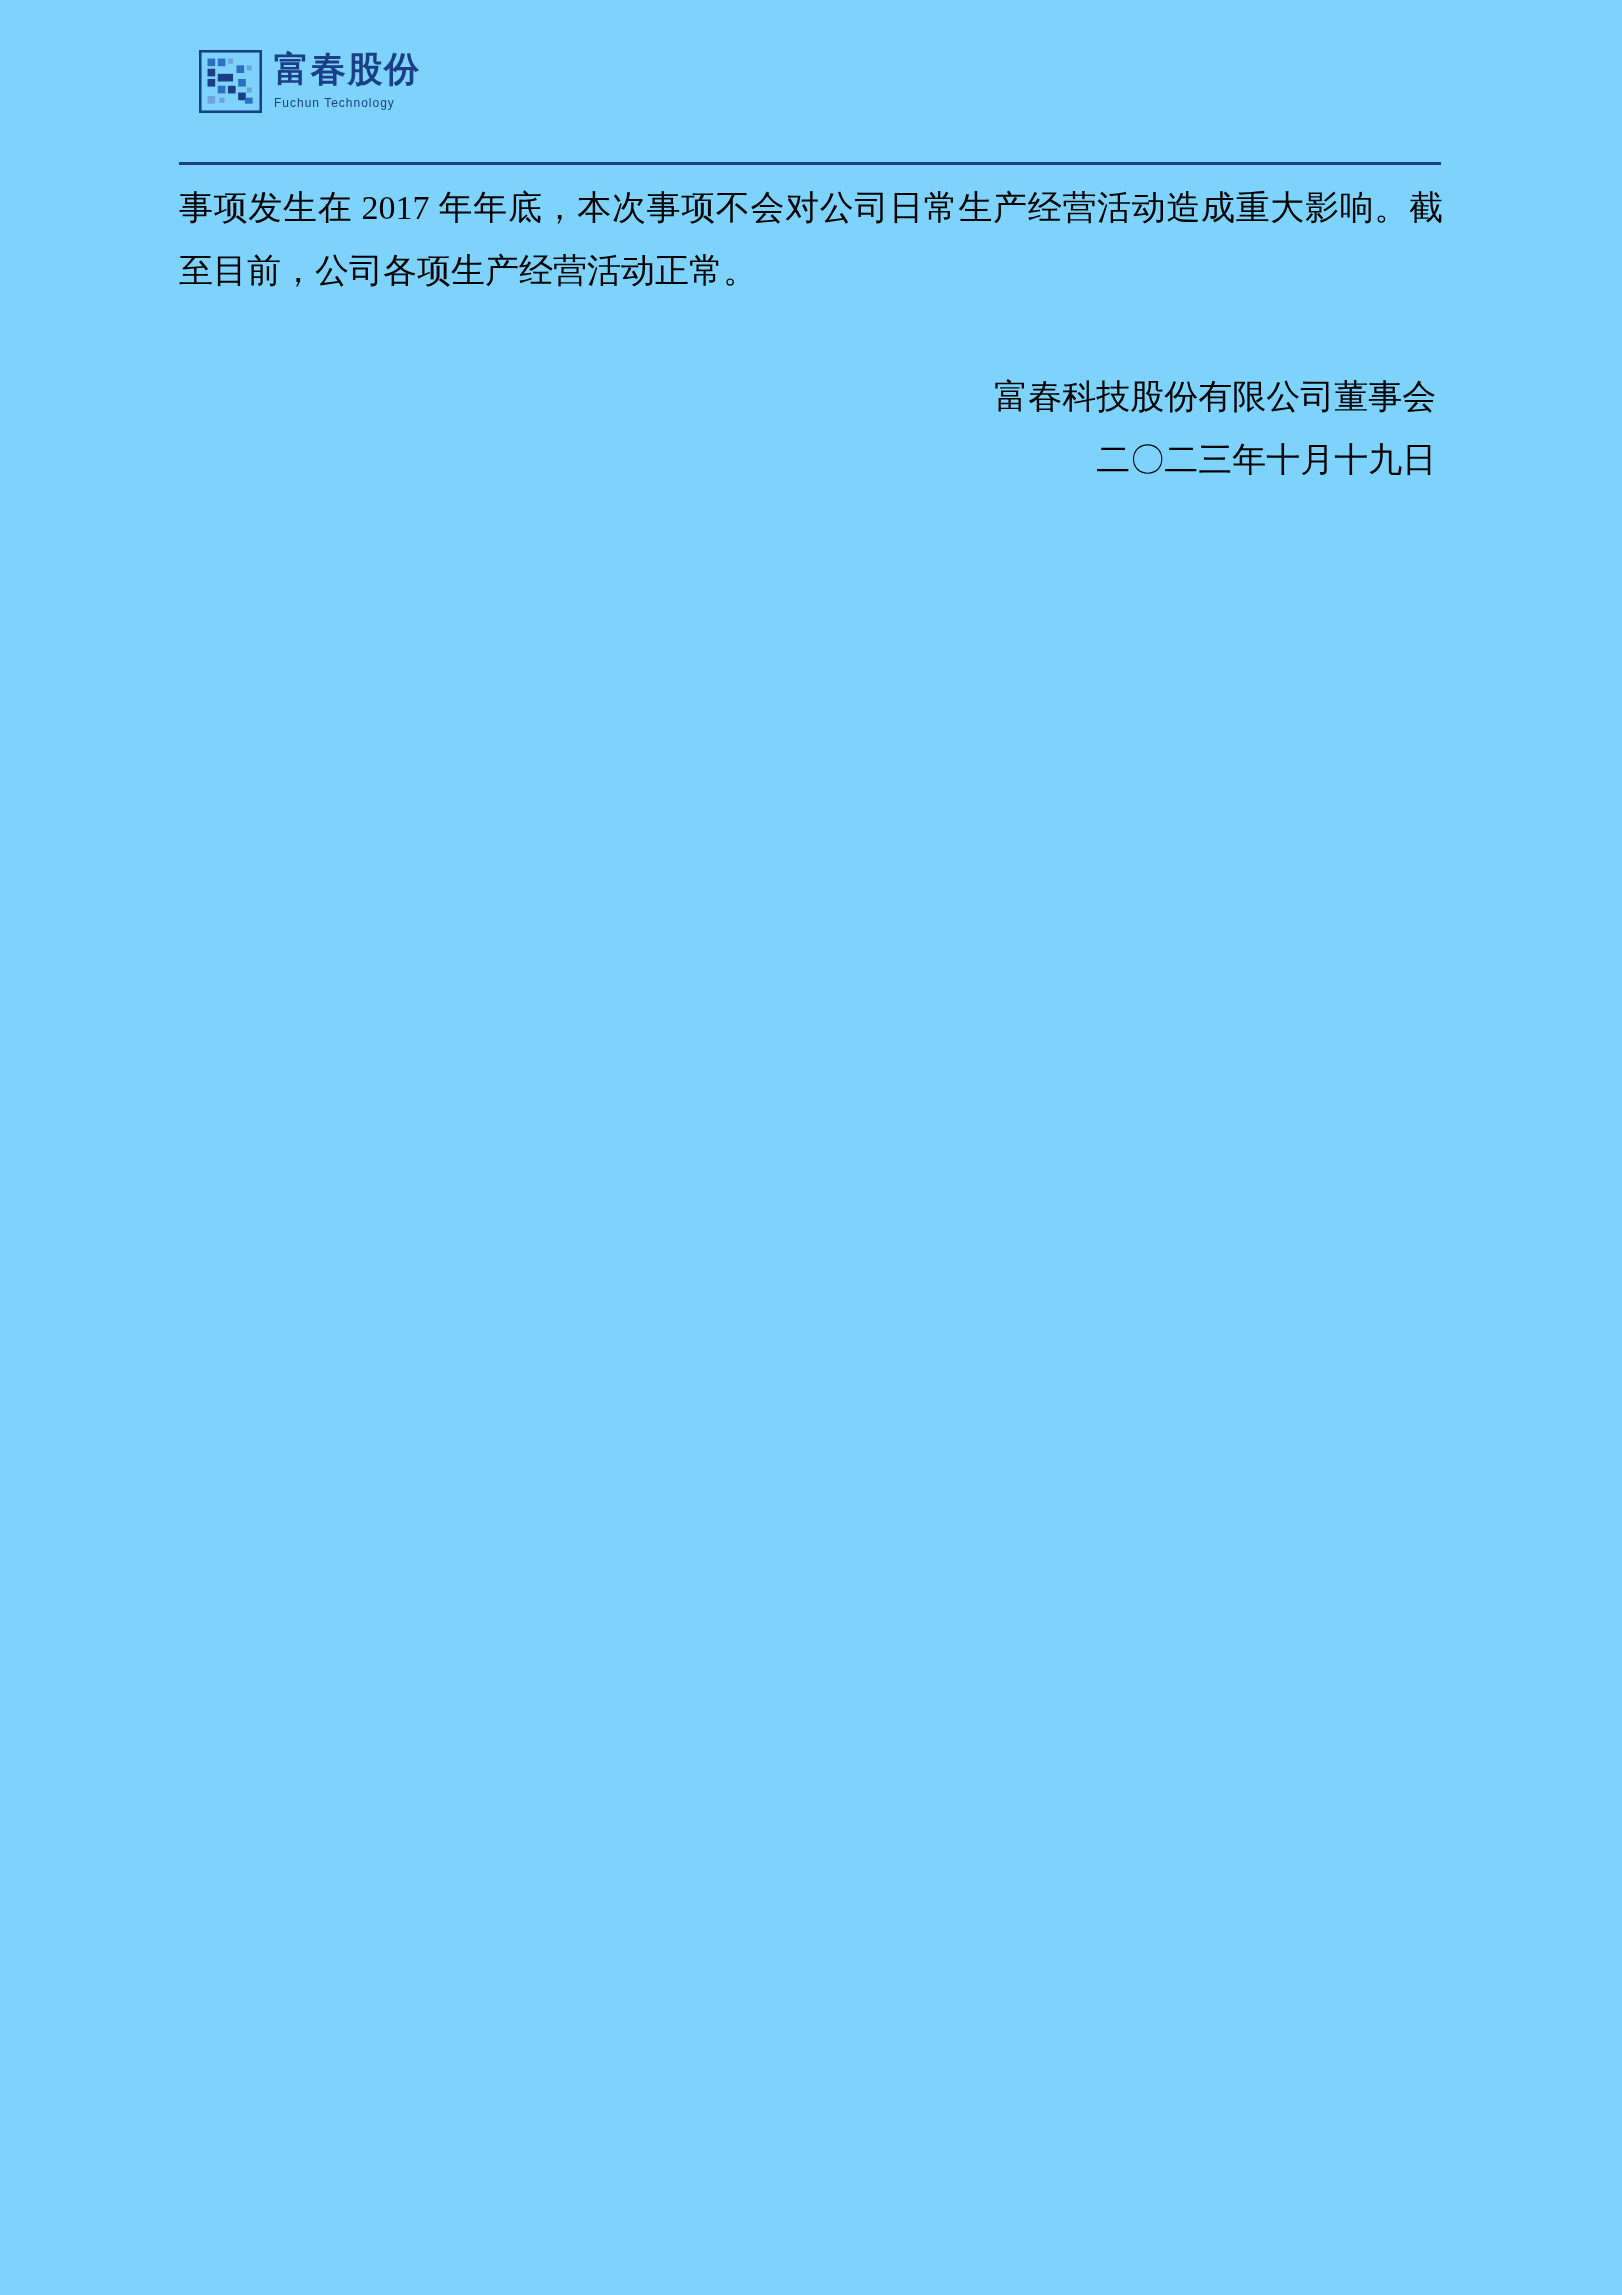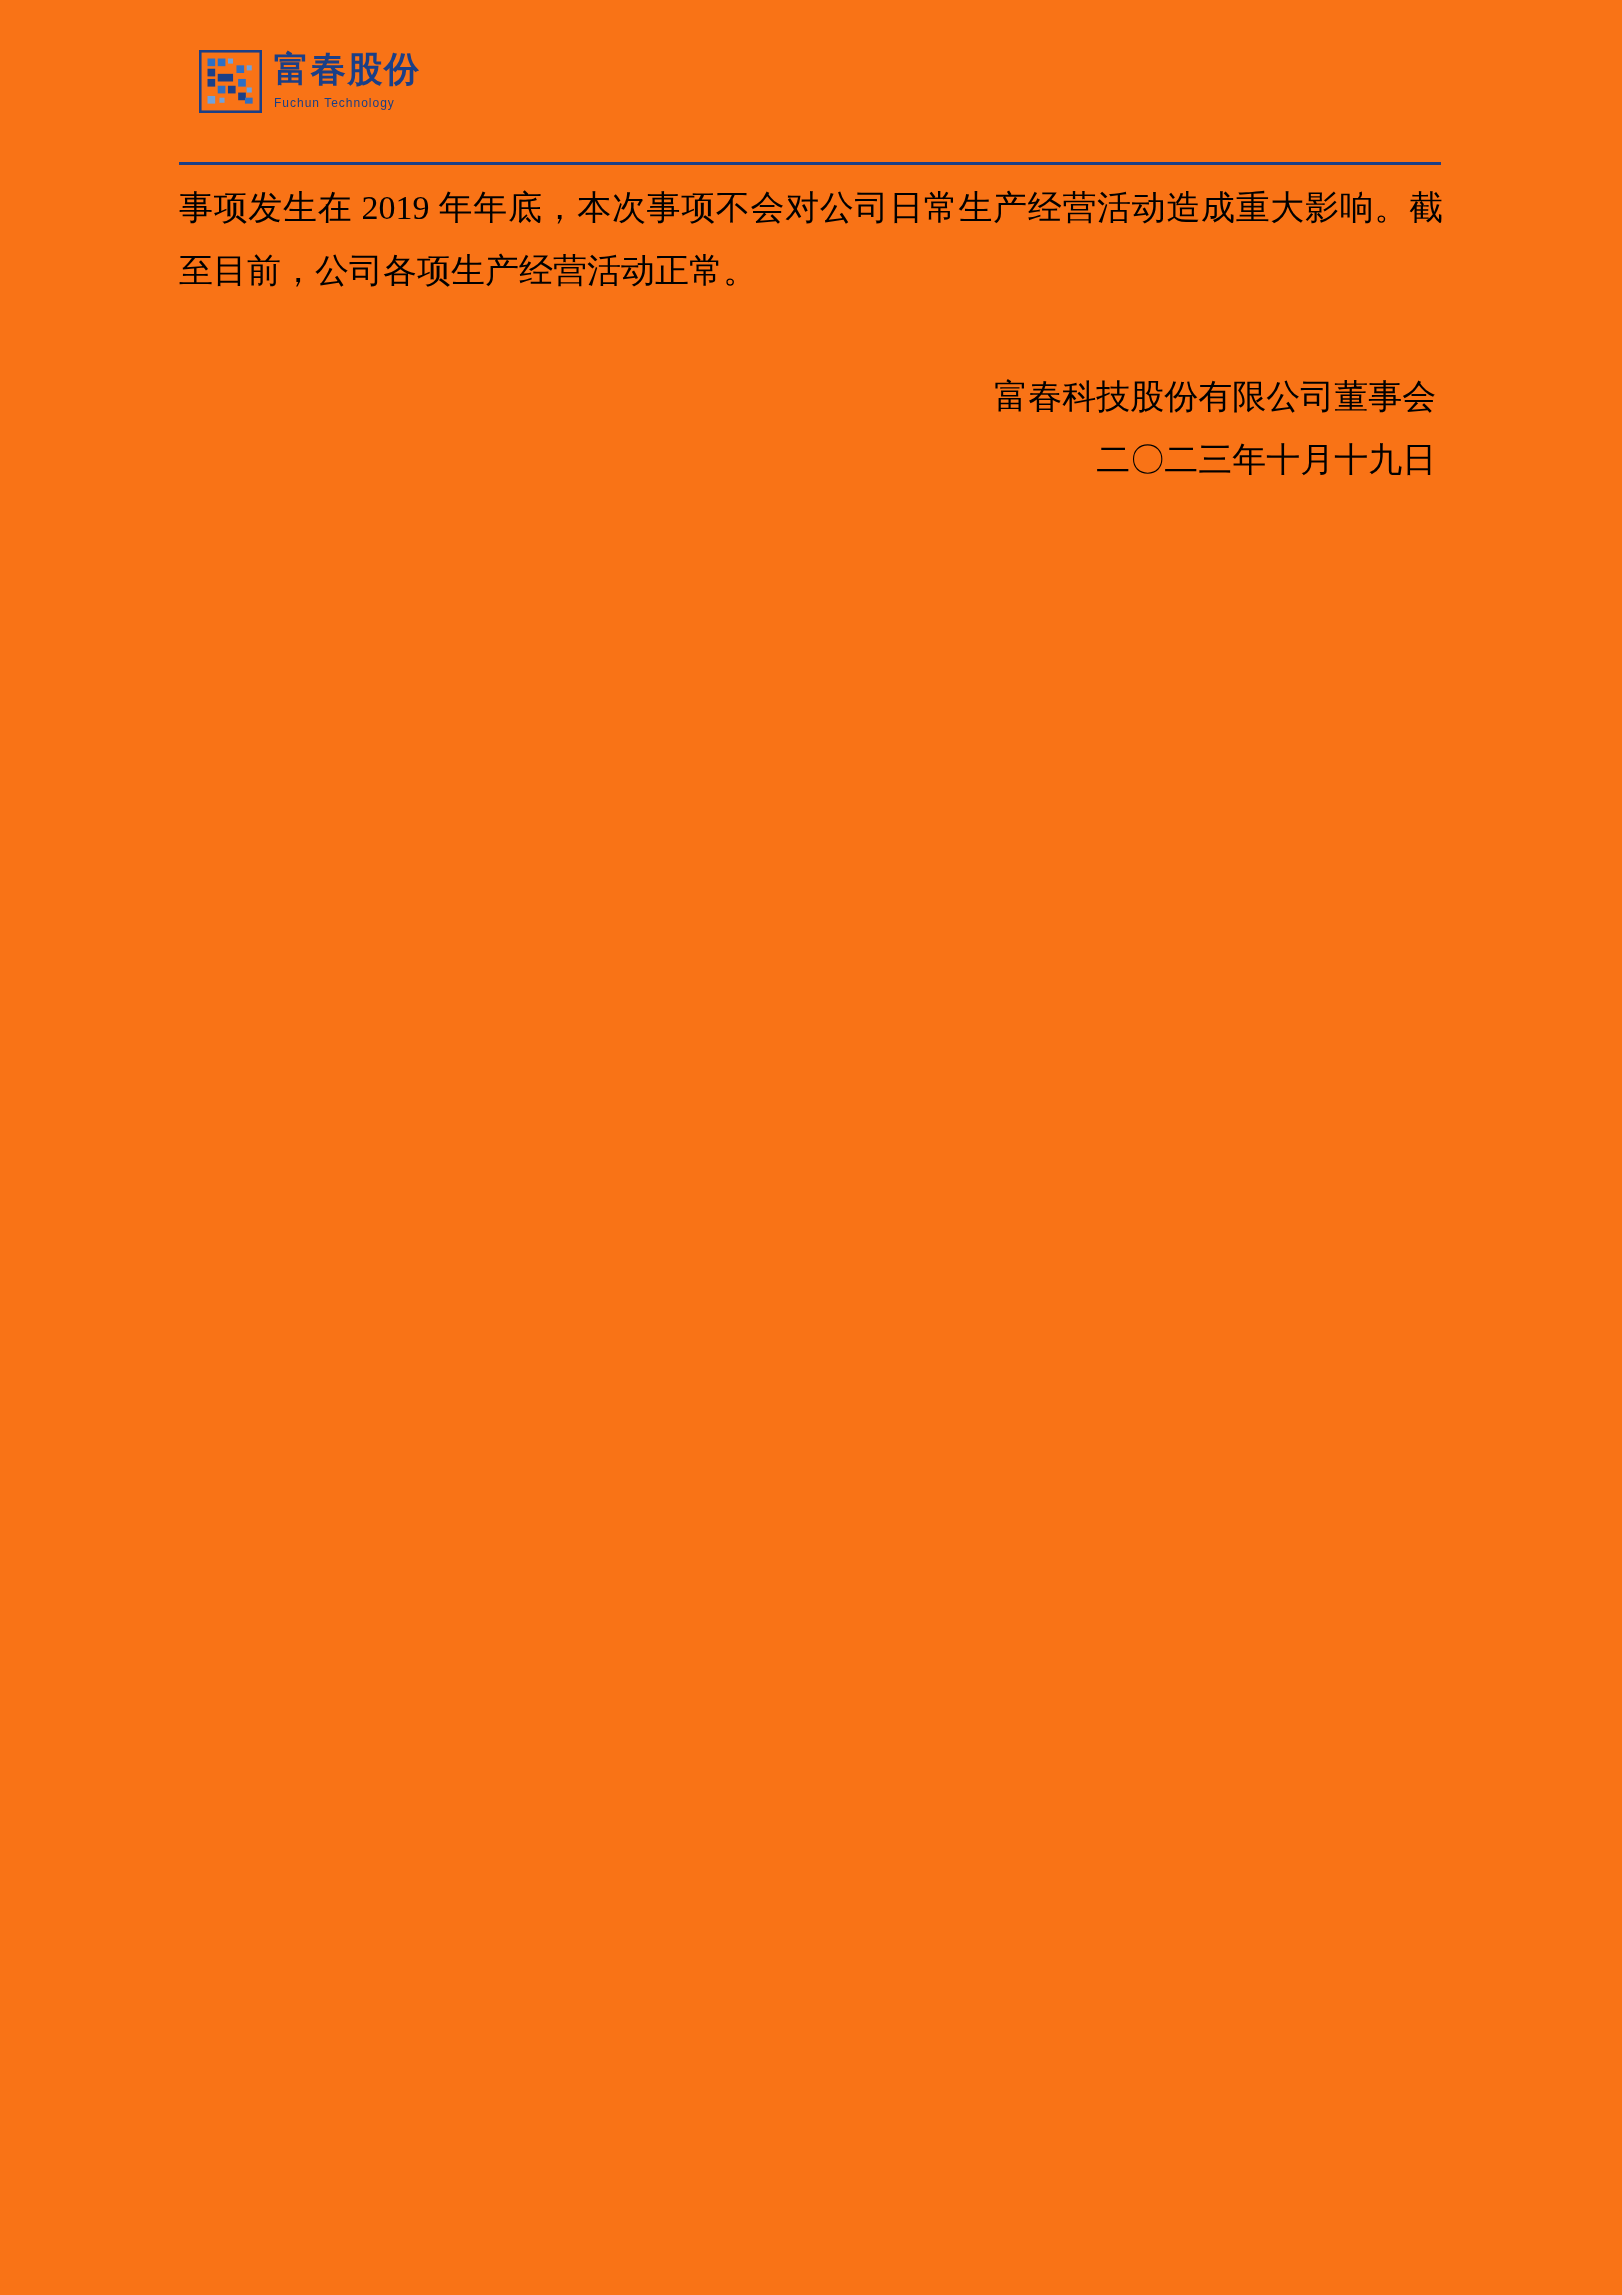--- a/index.html
+++ b/index.html
@@ -4,21 +4,21 @@
 <style>
   html, body {
     margin: 0;
     padding: 0;
     background: #ffffff;
   }
   .page {
     position: relative;
     width: 1623px;
     height: 2295px;
-    background: #f97316;
+    background: #7dd3fc;
     margin: 0 auto;
     box-sizing: border-box;
     font-family: "Liberation Serif", "DejaVu Serif", serif;
     color: #000000;
   }
   .header {
     position: absolute;
     left: 0;
     top: 0;
     width: 100%;
@@ -126,21 +126,21 @@
       </div>
       <div class="logo-text-block">
         <div class="logo-cn">富春股份</div>
         <div class="logo-en">Fuchun Technology</div>
       </div>
     </div>
     <div class="header-rule"></div>
   </div>
 
   <div class="content">
-    <p class="body-text">事项发生在 2019 年年底，本次事项不会对公司日常生产经营活动造成重大影响。截至目前，公司各项生产经营活动正常。</p>
+    <p class="body-text">事项发生在 2017 年年底，本次事项不会对公司日常生产经营活动造成重大影响。截至目前，公司各项生产经营活动正常。</p>
 
     <div class="sig-block">
       <span class="sig-line">富春科技股份有限公司董事会</span>
       <span class="sig-line">二〇二三年十月十九日</span>
     </div>
   </div>
 
 </div>
 
 

